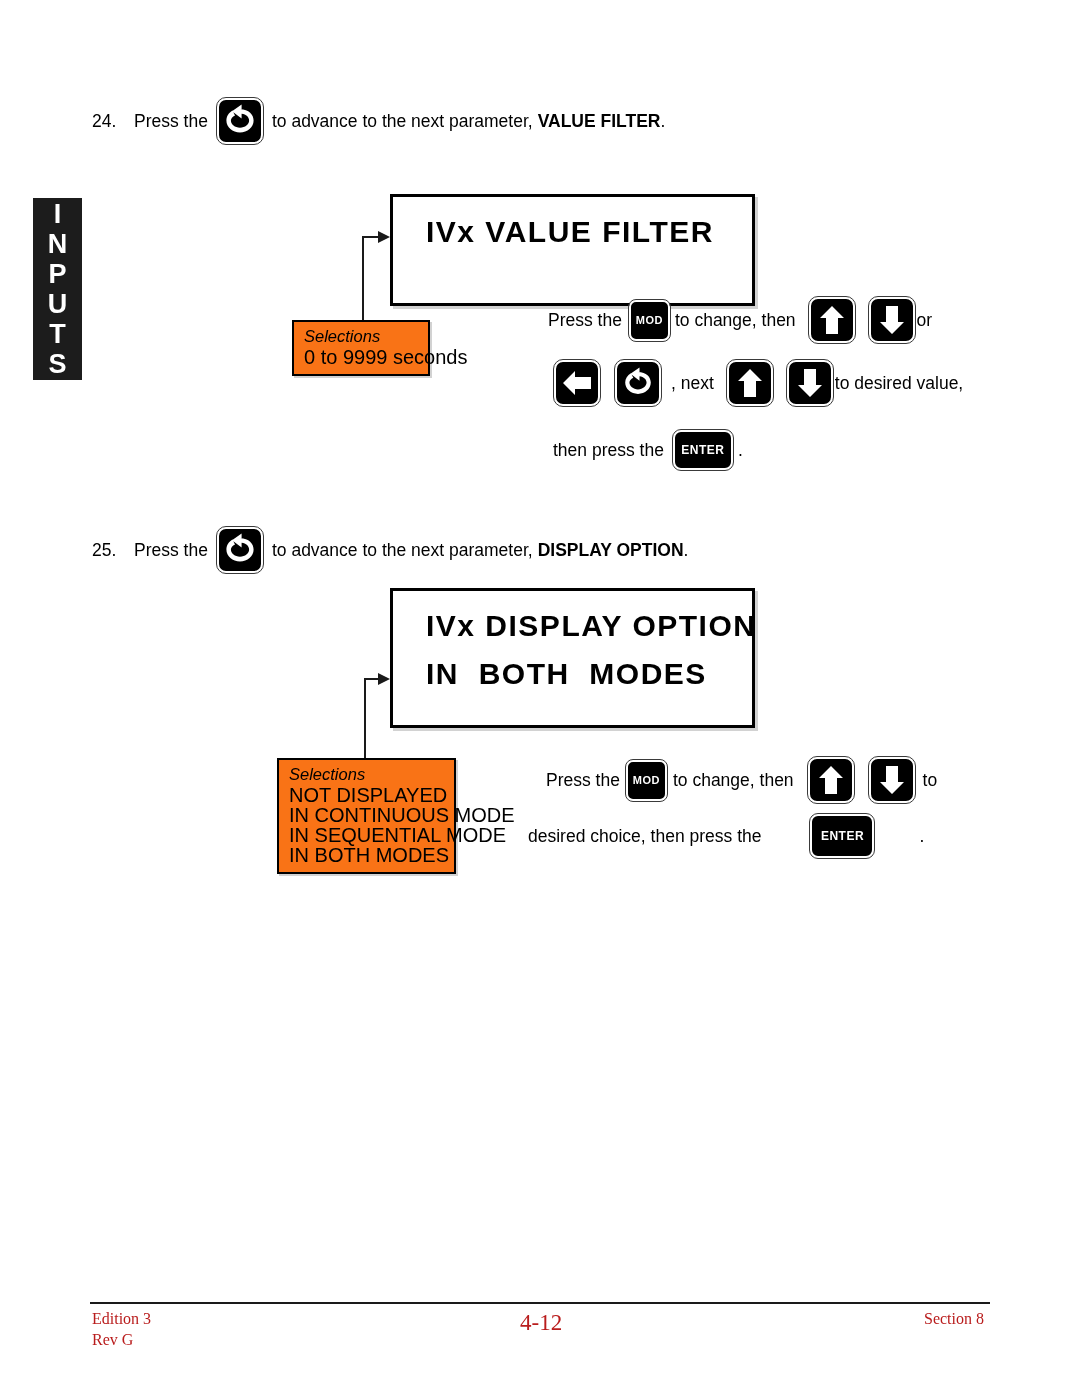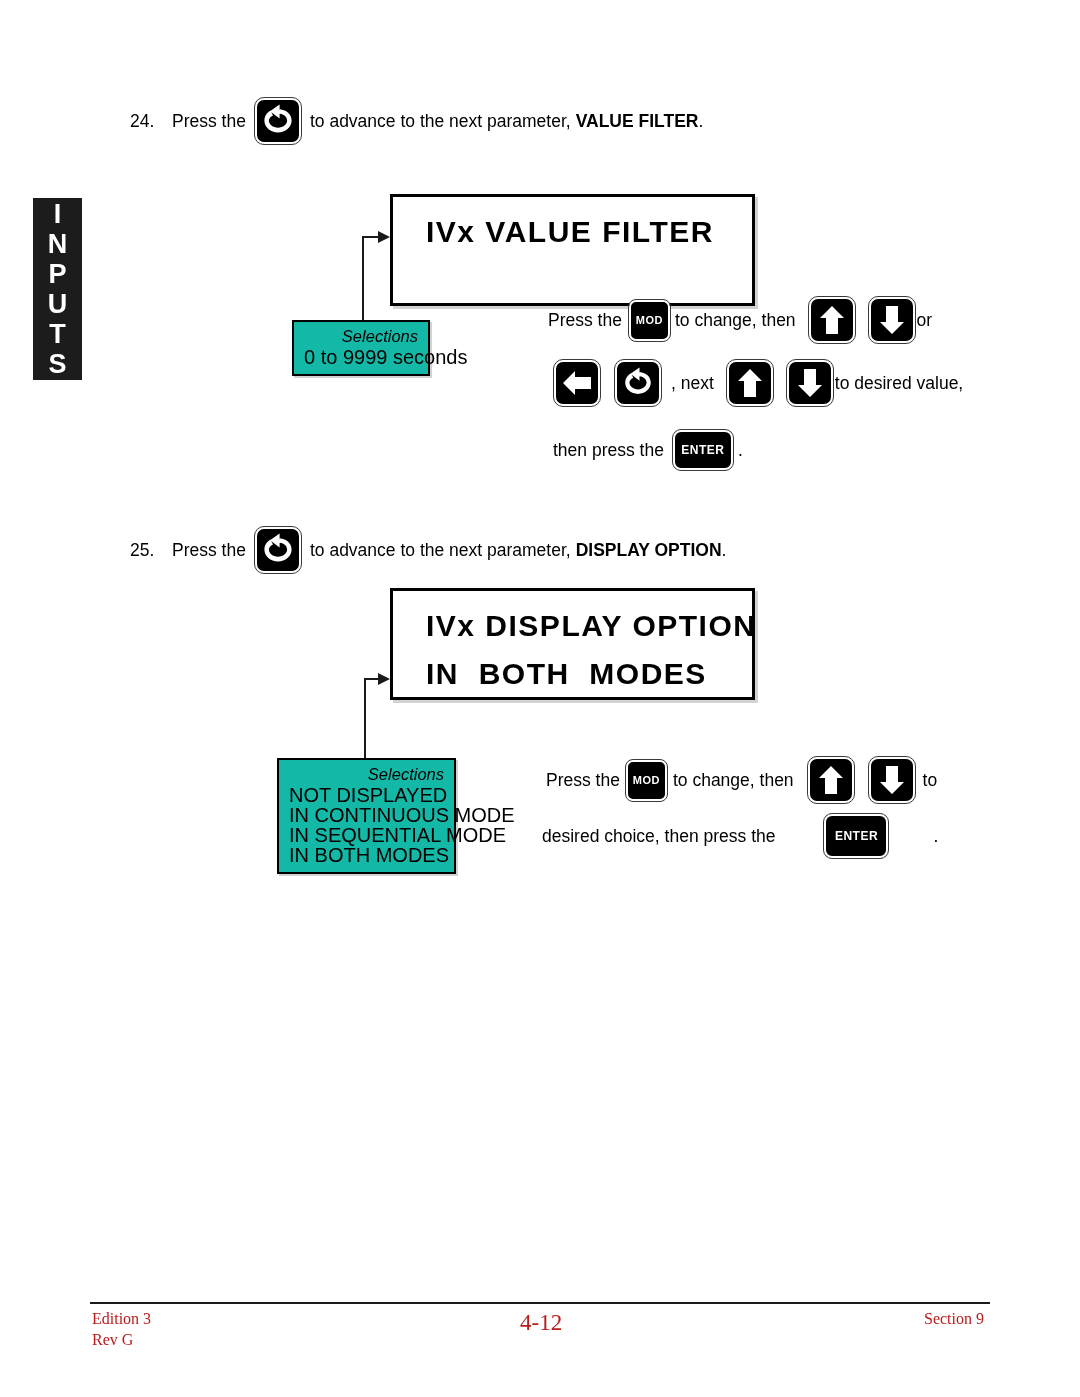--- a/index.html
+++ b/index.html
@@ -43,21 +43,20 @@
   .step {
     position: absolute;
     display: flex;
     align-items: center;
     font-size: 17.5px;
     white-space: nowrap;
   }
   .step .num {
     width: 42px;
     display: inline-block;
-    margin-left: 38px;
   }
   .step .txt { }
   .step .bold { font-weight: bold; }
 
   
   .key {
     display: inline-block;
     position: relative;
     vertical-align: middle;
     background: #000000;
@@ -117,23 +116,23 @@
     font-size: 30px;
     letter-spacing: 1.5px;
     white-space: pre;
     position: absolute;
   }
 
   
   .callout {
     position: absolute;
     border: 2px solid #000000;
-    background: #14b8a6;
+    background: #f97316;
     box-sizing: border-box;
-    text-align: right;
+    text-align: left;
     padding: 4px 10px 7px 10px;
     box-shadow: 2px 2px 0 0 #55555544;
   }
   .callout .title {
     font-style: italic;
     font-size: 16.5px;
     line-height: 21px;
   }
   .callout .opt {
     font-size: 20px;
@@ -284,21 +283,21 @@
       <path d="M17 5.2 C26 5.2 30.6 10.6 30.6 16.6 C30.6 23.4 24.4 28.6 17 28.6 C9.6 28.6 3.4 23.4 3.4 16.6 C3.4 12.4 5.8 8.8 9.4 6.6 L12.0 11.4 C9.4 12.8 7.9 14.6 7.9 16.6 C7.9 20.5 11.9 23.8 17 23.8 C22.1 23.8 26.1 20.5 26.1 16.6 C26.1 13.1 23.2 10.2 18.6 9.7 L18.6 14.6 L9.0 7.3 L18.6 0.4 L18.6 5.2 Z" fill="#ffffff"></path>
     </svg>
   </span>
   <span class="gap" style="width:9px"></span>
   <span class="txt">to advance to the next parameter,</span>
   <span class="gap" style="width:5px"></span>
   <span class="txt bold">DISPLAY OPTION</span>
   <span class="txt">.</span>
 </div>
 
-<div class="lcd" style="left:390px; top:588px; width:365px; height:112px;">
+<div class="lcd" style="left:390px; top:588px; width:365px; height:140px;">
   <span class="line" style="left:33px; top:18px;">IVx DISPLAY OPTION</span>
   <span class="line" style="left:33px; top:66px;">IN  BOTH  MODES</span>
 </div>
 
 <div class="leader" style="left:364px; top:678px; width:2px; height:80px; background:#1a1a1a;"></div>
 <div class="leader" style="left:364px; top:678px; width:20px; height:2px; background:#1a1a1a;"></div>
 <div class="leader" style="left:378px; top:673px; width:0; height:0; border-left:12px solid #1a1a1a; border-top:6px solid transparent; border-bottom:6px solid transparent;"></div>
 
 <div class="callout" style="left:277px; top:758px; width:179px;">
   <div class="title">Selections</div>
@@ -325,27 +324,27 @@
   <span class="gap" style="width:15px"></span>
   <span class="key key-big">
     <svg width="26" height="30" viewBox="0 0 26 30">
       <polygon points="13,29 25,17 19,17 19,1 7,1 7,17 1,17" fill="#ffffff"></polygon>
     </svg>
   </span>
   <span class="gap" style="width:8px"></span>
   <span>to</span>
 </div>
 
-<div class="instr" style="left:542px; top:812px; height:48px;gap:20px;">
+<div class="instr" style="left:528px; top:812px; height:48px;gap:20px;">
   <span>desired choice, then press the</span>
   <span class="gap" style="width:9px"></span>
   <span class="key key-enter-lg">
     <span class="lbl">ENTER</span>
   </span>
   <span class="gap" style="width:5px"></span>
   <span>.</span>
 </div>
 
 <div class="footer-rule"></div>
 <div class="footer-text" style="left:92px; top:1310px;">Edition 3</div>
 <div class="footer-text" style="left:92px; top:1331px;">Rev G</div>
 <div class="footer-text" style="left:520px; top:1310px; font-size:23px;">4-12</div>
-<div class="footer-text" style="left:924px; top:1310px;">Section 9</div>
+<div class="footer-text" style="left:924px; top:1310px;">Section 8</div>
 
 </body></html>

